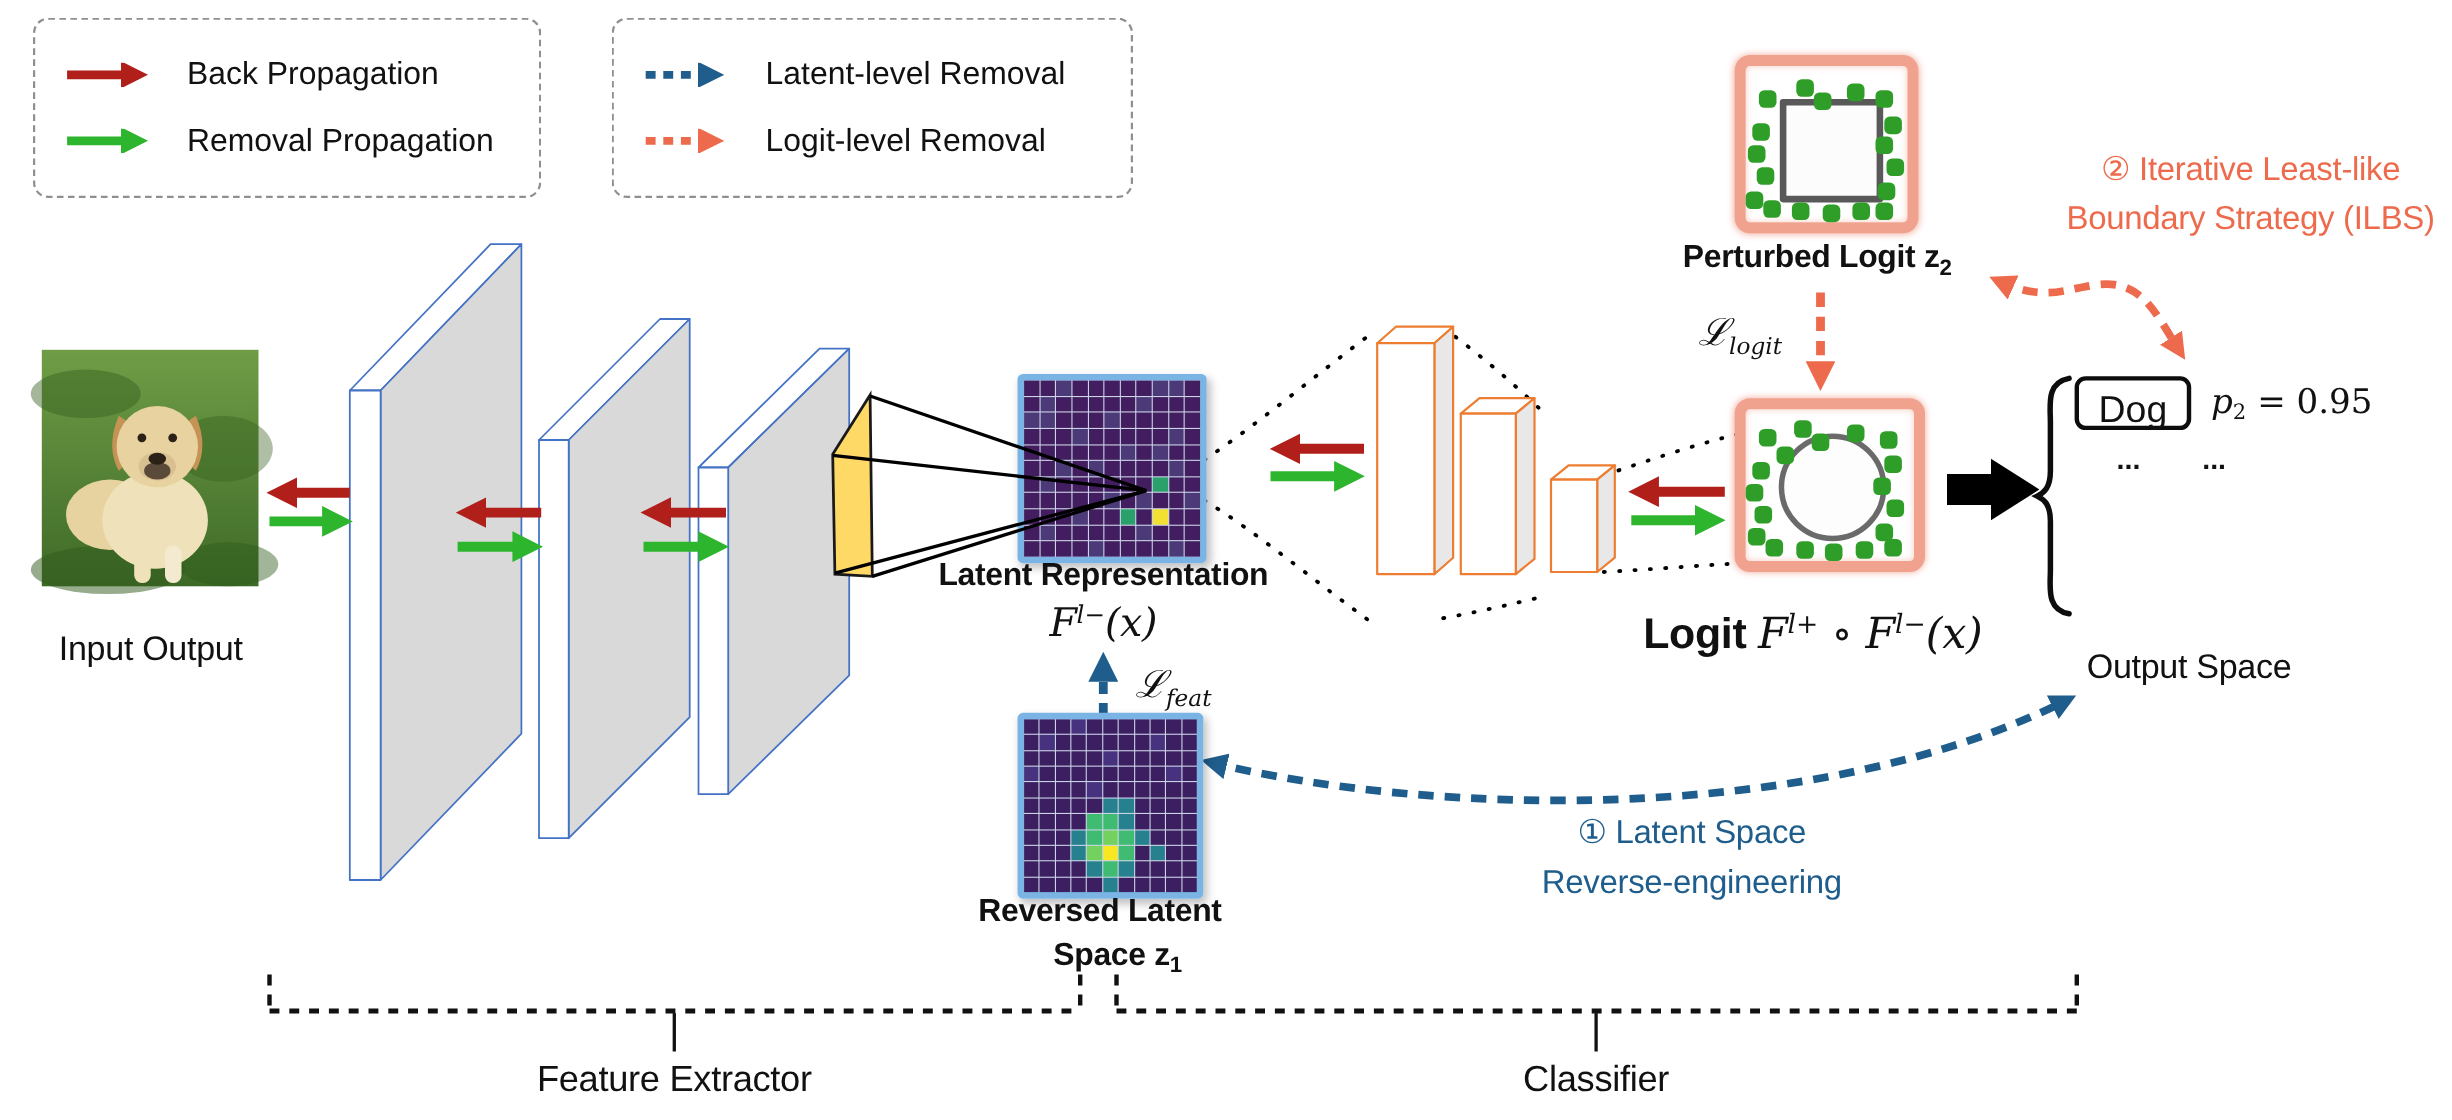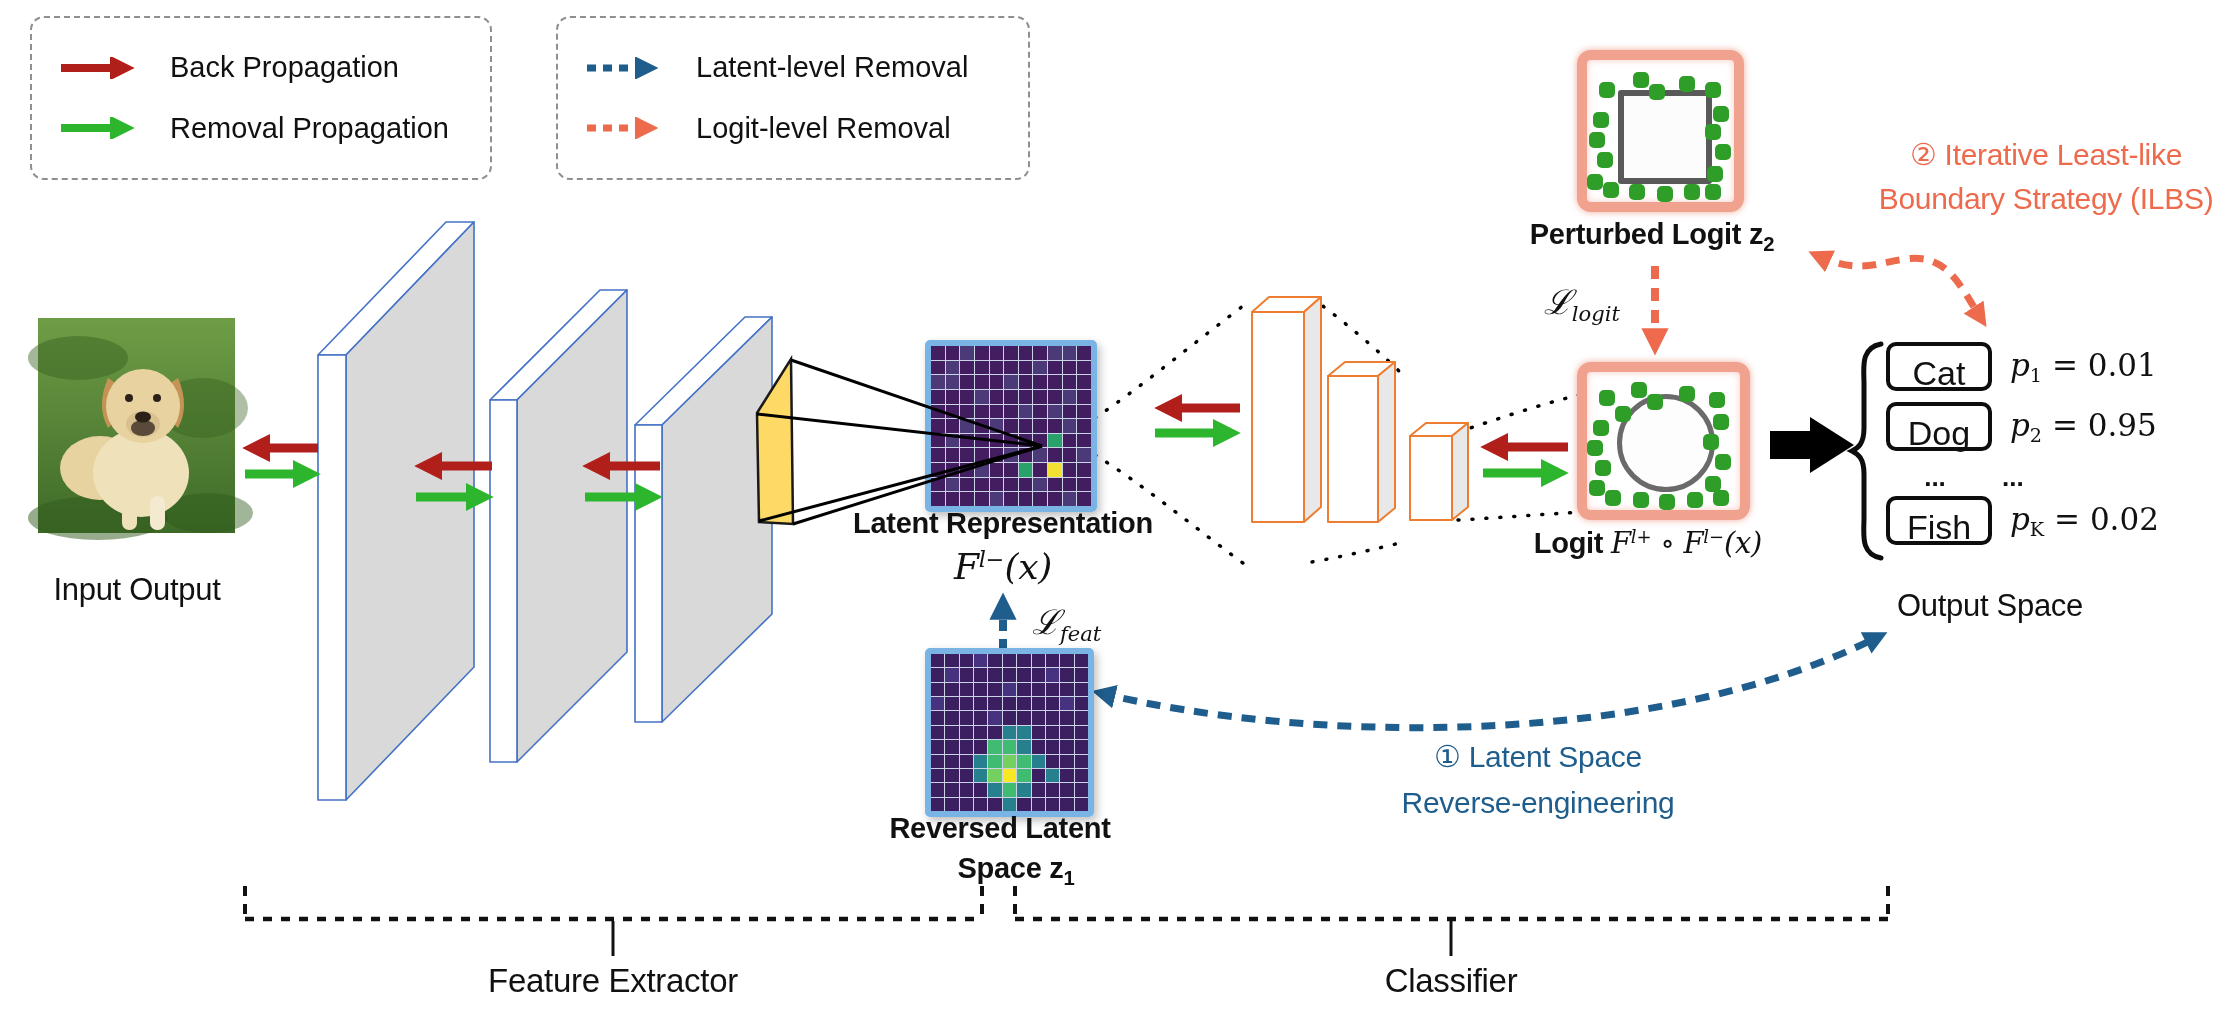--- a/index.html
+++ b/index.html
@@ -520,47 +520,35 @@
   </div>
 
   <div class="label center bold" style="left:1652px;top:218px;font-size:29px;">
     <span>Perturbed Logit </span><span>z</span><sub style="font-size:.7em">2</sub>
   </div>
 
   <div class="label math" style="left:1480px;top:278px;font-size:34px;width:140px;text-align:right;">
     <span class="scr">ℒ</span><sub>logit</sub>
   </div>
 
-  <div class="label center" style="left:1648px;top:526px;font-size:29px;">
+  <div class="label center" style="left:1648px;top:554px;font-size:39px;">
     <b>Logit </b><span class="math"><i>F</i><sup>l+</sup><span> ∘ </span><i>F</i><sup>l−</sup><i>(x)</i></span>
   </div>
 
   <div class="out-col" style="left:1886px;top:342px;">
-    <div class="out-row">
-      <div class="cls-box">
-          <span>Cat</span>
-        </div>
-      <div class="pexp"><i>p</i><sub>1</sub><span> = 0.01</span></div>
-    </div>
     <div class="out-row">
       <div class="cls-box">
           <span>Dog</span>
         </div>
       <div class="pexp"><i>p</i><sub>2</sub><span> = 0.95</span></div>
     </div>
     <div class="dots-row">
       <span class="d1">...</span>
       <span>...</span>
     </div>
-    <div class="out-row">
-      <div class="cls-box">
-          <span>Fish</span>
-        </div>
-      <div class="pexp"><i>p</i><sub>K</sub><span> = 0.02</span></div>
-    </div>
   </div>
   <div class="label center" style="left:1990px;top:588px;font-size:31px;">Output Space</div>
 
   <div class="label center ann" id="ann1a" style="left: 1538px; top: 742px; font-size: 30px; color: rgb(31, 93, 140);">① Latent Space</div>
   <div class="label center ann" id="ann1b" style="left: 1538px; top: 788px; font-size: 30px; color: rgb(31, 93, 140);">Reverse-engineering</div>
   <div class="label center ann" id="ann2a" style="left: 2046px; top: 140px; font-size: 30px; color: rgb(237, 106, 76);">② Iterative Least-like</div>
   <div class="label center ann" id="ann2b" style="left: 2046px; top: 184px; font-size: 30px; color: rgb(237, 106, 76);">Boundary Strategy (ILBS)</div>
 
   <div class="label center" style="left:613px;top:962px;font-size:33px;">Feature Extractor</div>
   <div class="label center" style="left:1451px;top:962px;font-size:33px;">Classifier</div>

